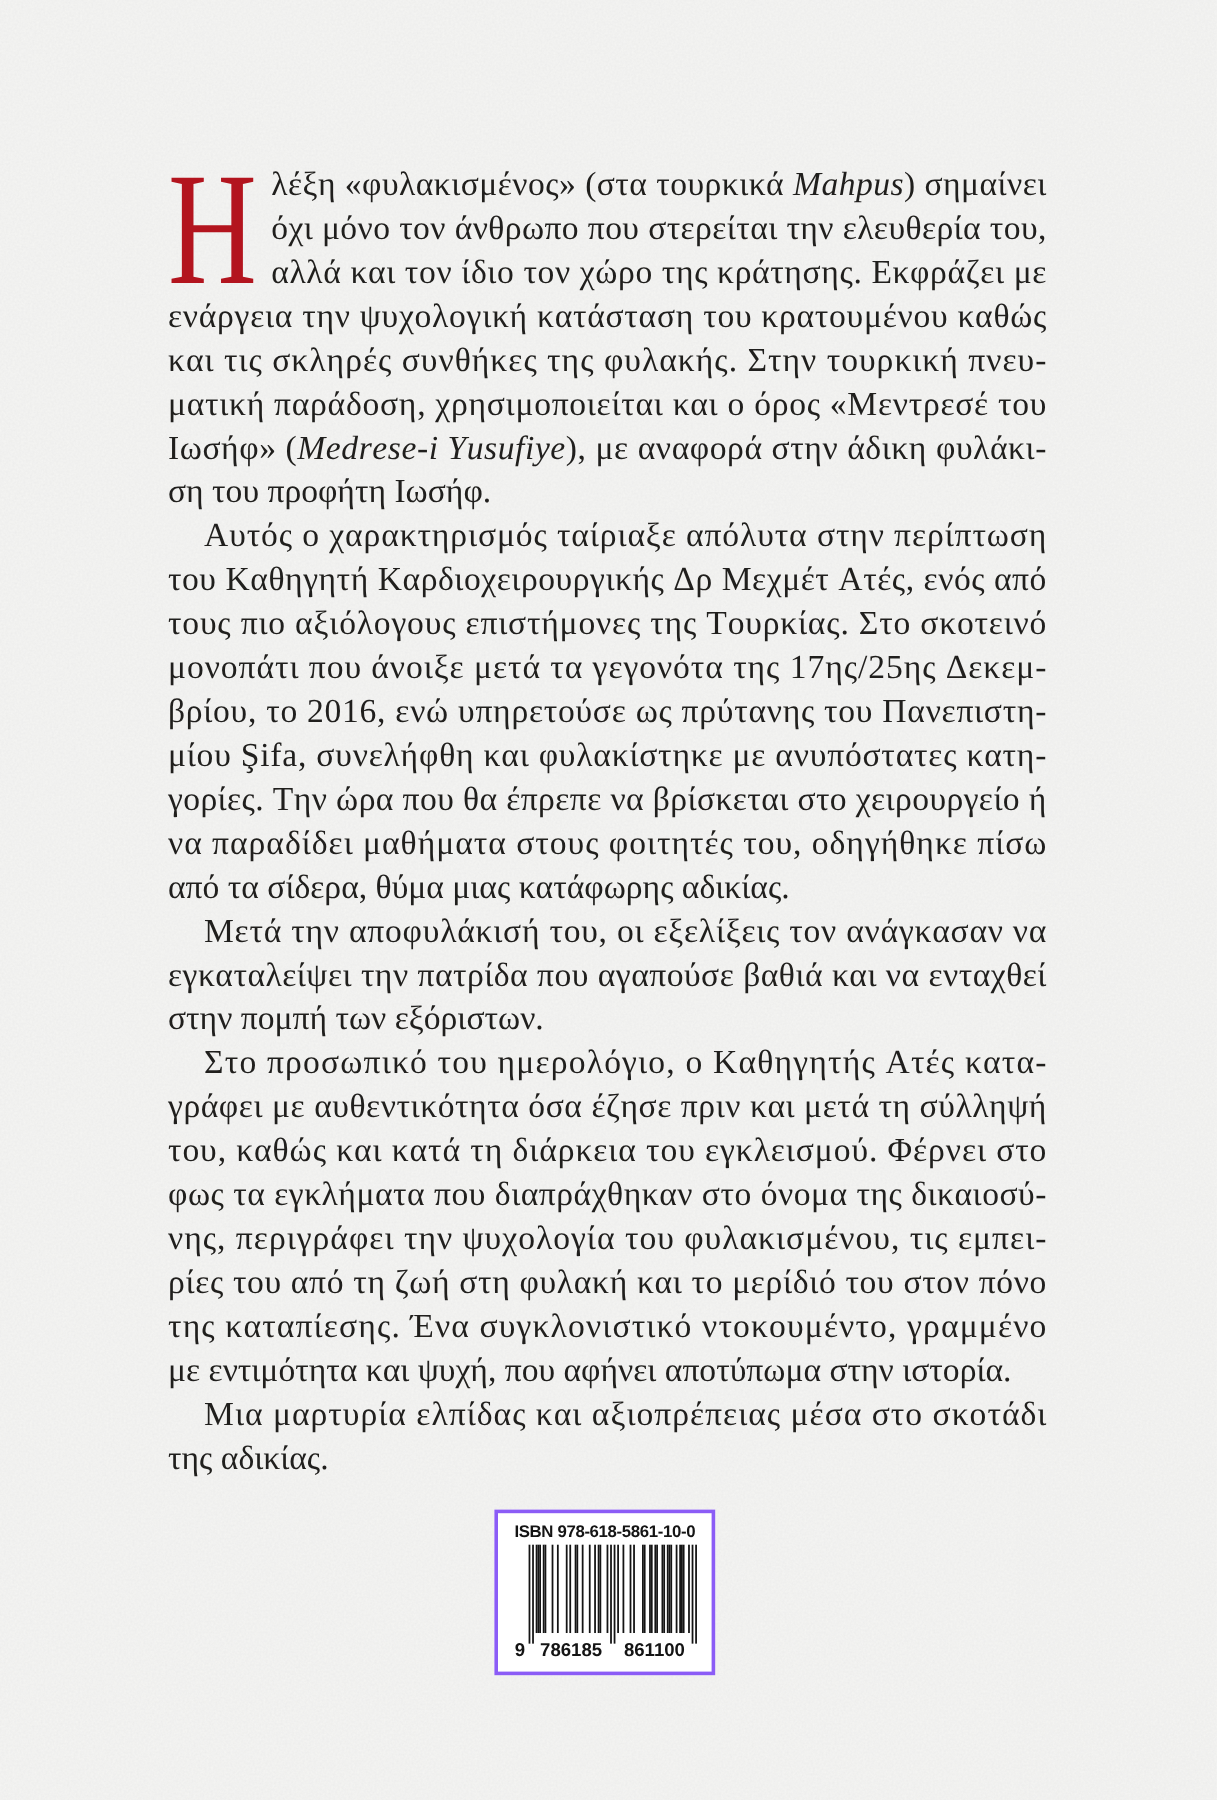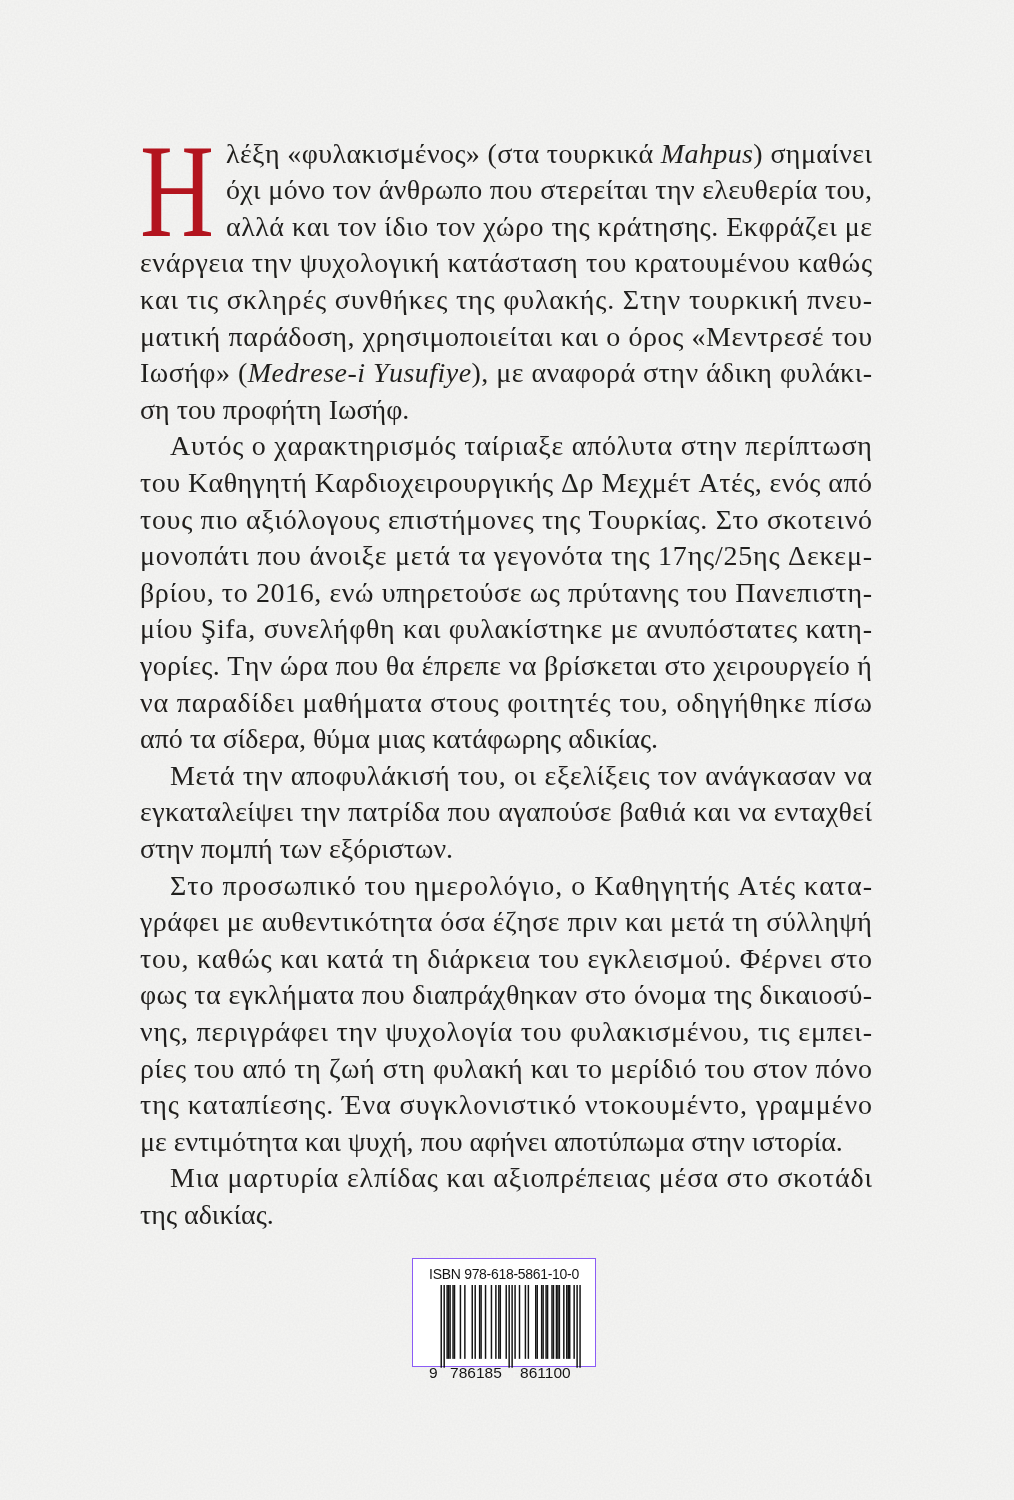--- a/index.html
+++ b/index.html
@@ -17,25 +17,26 @@
   #text-svg {
     position: absolute; left: 0; top: 0; z-index: 1;
   }
   #text-svg text {
     font-family: "Liberation Serif", "DejaVu Serif", serif;
     font-kerning: none;
   }
   #barcode-panel {
     position: absolute;
     left: 412px; top: 1258px;
-    width: 184px; height: 109px;
+    width: 184px; height: 138px;
     box-sizing: border-box;
-    border: 1px solid #8b5cf6;
+    border: 3px solid #8b5cf6;
     z-index: 2;
     text-align: center;
+    font-weight: bold;
   }
   #isbn-label {
     font-family: "Liberation Sans", sans-serif;
     font-size: 14px;
     letter-spacing: -0.3px;
     color: #141414;
     margin-top: 7px;
     white-space: nowrap;
   }
   #barcode-svg {

